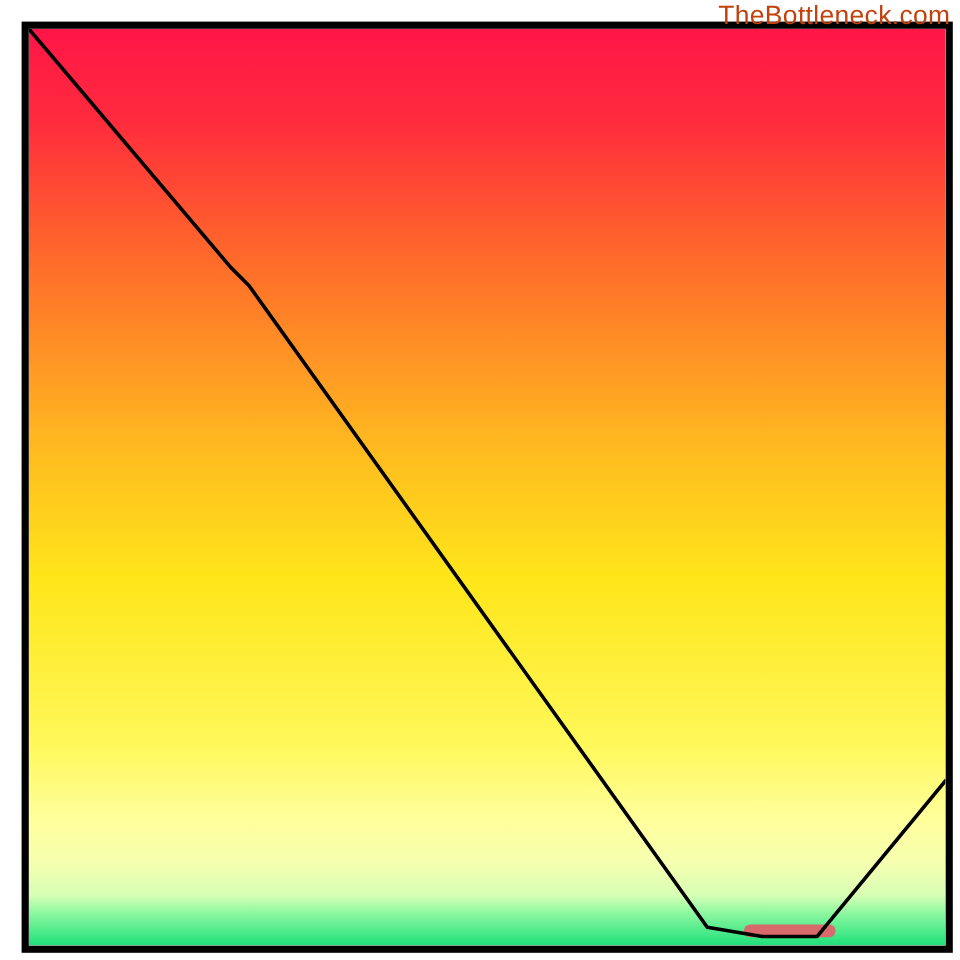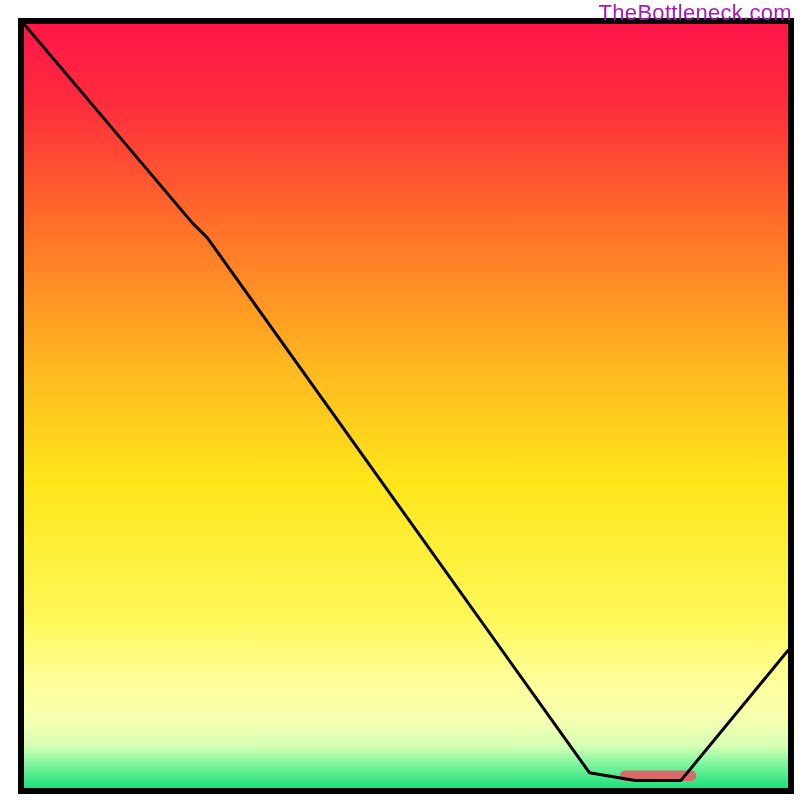--- a/index.html
+++ b/index.html
@@ -19,21 +19,21 @@
     height: 764px;
     border: 6px solid #000;
     background: #ffffff;
     overflow: hidden;
   }
   .watermark {
     position: absolute;
     top: 0px;
     right: 8px;
     font-size: 22px;
-    color: #a21caf;
+    color: #c2410c;
     font-weight: 500;
     letter-spacing: 0.3px;
     z-index: 20;
   }
   svg {
     display: block;
   }
 </style>
 </head>
 <body>

